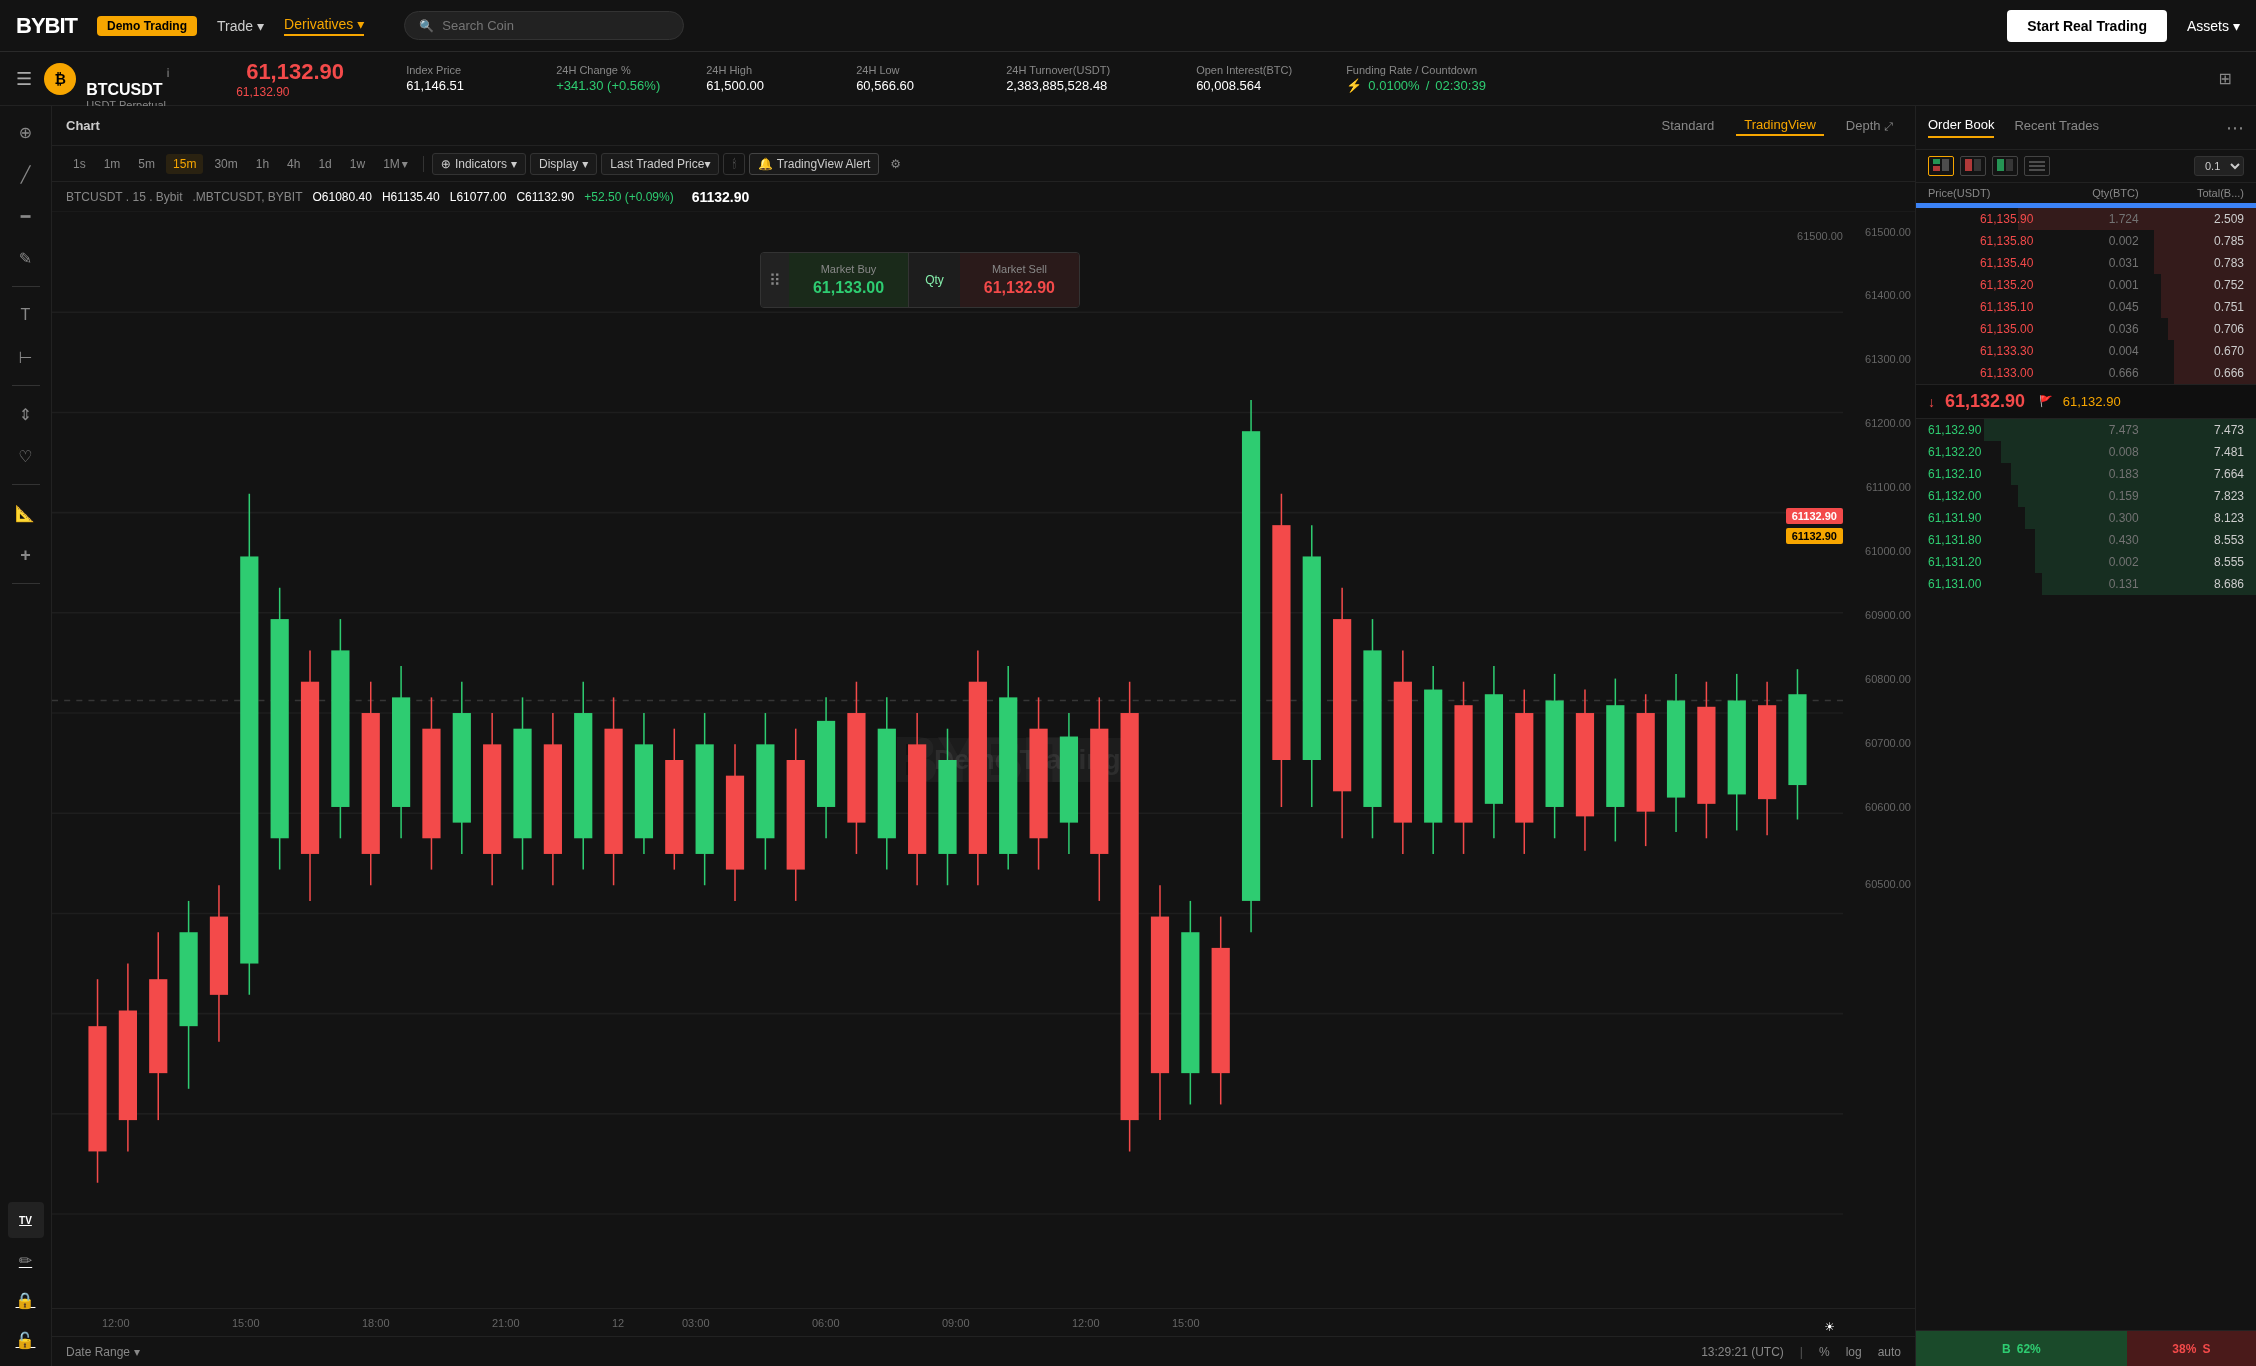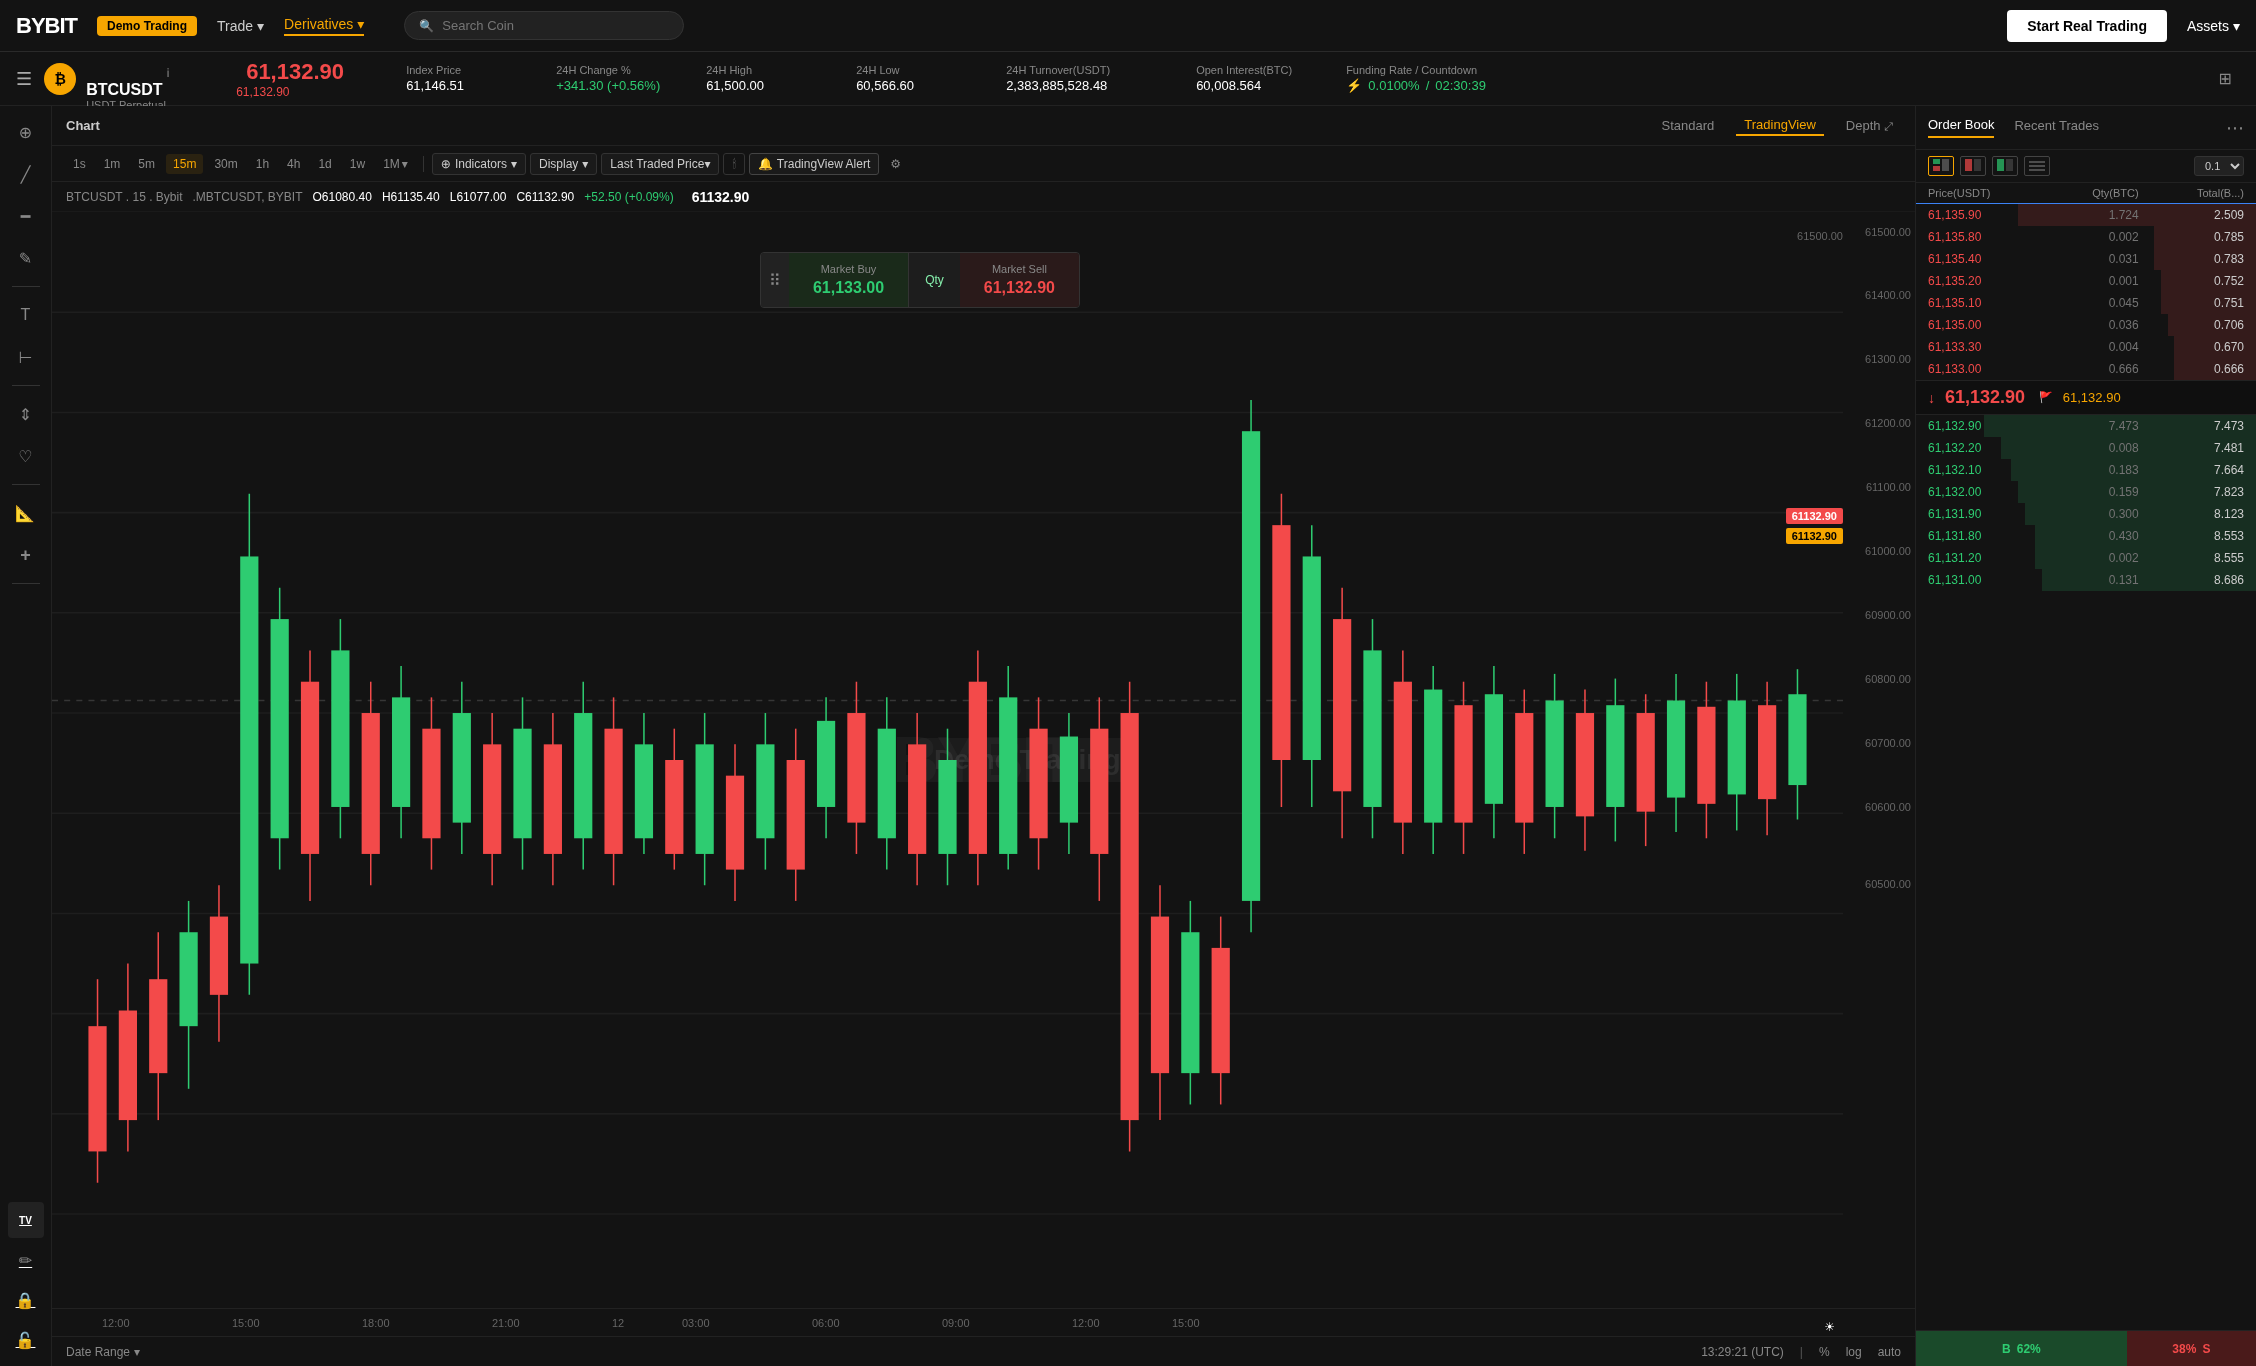--- a/index.html
+++ b/index.html
@@ -475,21 +475,21 @@
       border-radius: 3px;
       cursor: pointer;
     }
 
     
     .ob-col-headers {
       display: flex;
       padding: 4px 12px;
       color: #888;
       font-size: 11px;
-      border-bottom: 1px solid #3b82f6;
+      border-bottom: 5px solid #3b82f6;
     }
     .ob-col { flex: 1; text-align: right; }
     .ob-col:first-child { text-align: left; }
 
     .ob-ask-rows { overflow: hidden; }
     .ob-bid-rows { overflow: hidden; }
     .ob-row {
       display: flex;
       padding: 2px 12px;
       font-size: 12px;
@@ -504,21 +504,21 @@
       height: 100%;
       background: rgba(243,74,74,0.15);
     }
     .ob-row-bg-bid {
       position: absolute;
       right: 0;
       top: 0;
       height: 100%;
       background: rgba(46,204,113,0.15);
     }
-    .ob-price-ask { color: #f34a4a; flex: 1; position: relative; z-index: 1; }
+    .ob-price-ask { color: #f34a4a; flex: 1; position: relative; z-index: 1; text-align: right; }
     .ob-price-bid { color: #2ecc71; flex: 1; position: relative; z-index: 1; }
     .ob-qty { flex: 1; text-align: right; color: #737373; position: relative; z-index: 1; }
     .ob-total { flex: 1; text-align: right; color: #ccc; position: relative; z-index: 1; }
 
     
     .ob-spread-row {
       display: flex;
       align-items: center;
       padding: 6px 12px;
       border-top: 1px solid #222;

